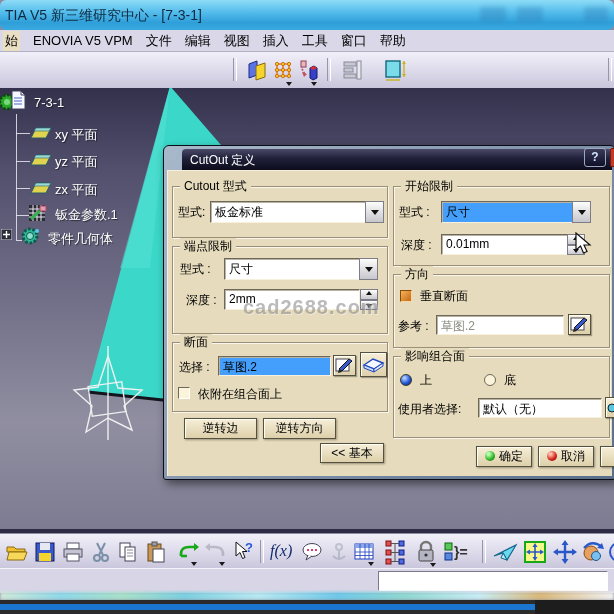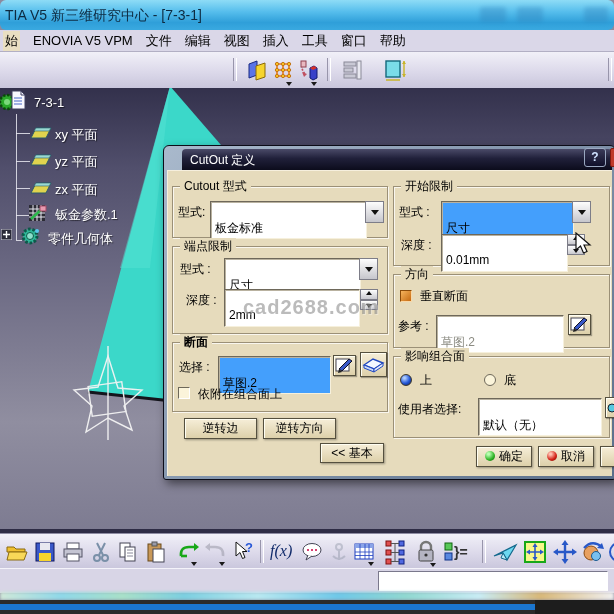--- a/index.html
+++ b/index.html
@@ -44,21 +44,21 @@
     background:linear-gradient(180deg,#3a3a58,#10102a);border:1px solid #9aa8c0;color:#cfe2ff;
     font-weight:bold;text-align:center;line-height:16px;font-size:12px;}
   #dlg-close-sliver{position:absolute;left:446px;top:2px;width:6px;height:17px;border-radius:2px;background:#c03a2a;border:1px solid #801a10;}
   #dlg-body{position:absolute;left:3px;top:24px;right:3px;bottom:3px;background:#e6dbbc;
     box-shadow:inset 1px 1px 0 #f6efdd;}
 
   .grp{position:absolute;border:1px solid #9b9077;box-shadow:inset 1px 1px 0 rgba(255,255,255,.75),1px 1px 0 rgba(255,255,255,.75);}
   .leg{position:absolute;top:-9px;left:7px;background:#e6dbbc;padding:0 4px;font-size:12px;line-height:16px;white-space:nowrap;}
   .lbl{position:absolute;font-size:12px;white-space:nowrap;}
   .fld{position:absolute;background:#fff;border:1px solid;border-color:#6e685a #f6f0dc #f6f0dc #6e685a;
-    box-shadow:inset 1px 1px 0 #b9b2a0;font-size:12px;padding:18px 4px;white-space:nowrap;overflow:hidden;box-sizing:border-box;}
+    box-shadow:inset 1px 1px 0 #b9b2a0;font-size:12px;padding:2px 4px;white-space:nowrap;overflow:hidden;box-sizing:border-box;}
   .fld.sel{background:#449ffc;}
   .fld.gray{color:#8b8b82;}
   .carr{position:absolute;width:19px;background:linear-gradient(180deg,#fdfdfd,#c6c6cc);border:1px solid #7d7d88;box-sizing:border-box;}
   .carr:after{content:"";position:absolute;left:50%;top:50%;margin:-2px 0 0 -4px;border-left:4px solid transparent;border-right:4px solid transparent;border-top:5px solid #111;}
   .spin{position:absolute;width:18px;}
   .spin .up,.spin .dn{position:absolute;left:0;width:100%;height:50%;background:linear-gradient(180deg,#fdfdfd,#c9c9cf);border:1px solid #7d7d88;box-sizing:border-box;}
   .spin .up{top:0;} .spin .dn{bottom:0;}
   .spin .up:after{content:"";position:absolute;left:50%;top:50%;margin:-3px 0 0 -3px;border-left:3px solid transparent;border-right:3px solid transparent;border-bottom:4px solid #111;}
   .spin .dn:after{content:"";position:absolute;left:50%;top:50%;margin:-1px 0 0 -3px;border-left:3px solid transparent;border-right:3px solid transparent;border-top:4px solid #111;}
   .b3{position:absolute;background:linear-gradient(180deg,#f6eed8,#ddd0aa);border:1px solid #55503f;
@@ -273,21 +273,21 @@
     <span class="lbl" style="left:16px;top:115px;">型式 :</span>
     <div class="fld" style="left:60px;top:112px;width:137px;height:22px;">尺寸</div>
     <div class="carr" style="left:195px;top:112px;height:22px;"></div>
     <span class="lbl" style="left:22px;top:146px;">深度 :</span>
     <div class="fld" style="left:60px;top:143px;width:136px;height:21px;">2mm</div>
     <div class="spin" style="left:196px;top:143px;height:21px;">
         <div class="up"></div>
         <div class="dn"></div>
       </div>
 
-    <div class="grp" style="left:8px;top:196px;width:214px;height:68px;font-weight:bold;">
+    <div class="grp" style="left:8px;top:196px;width:214px;height:68px;">
       <span class="leg">断面</span>
     </div>
     <span class="lbl" style="left:15px;top:213px;">选择 :</span>
     <div class="fld sel" style="left:54px;top:210px;width:113px;height:20px;">草图.2</div>
     <div class="ibtn" style="left:169px;top:209px;width:23px;height:21px;">
       <svg width="21" height="19" viewBox="0 0 21 19">
           <rect x="2" y="3" width="13" height="12" fill="#fff" stroke="#445"></rect>
           <path d="M5 13 L15 3 l3 2 -10 10 z" fill="#3858c8" stroke="#112"></path>
           <path d="M5 13 l-1 4 4-1 z" fill="#222"></path>
         </svg>

